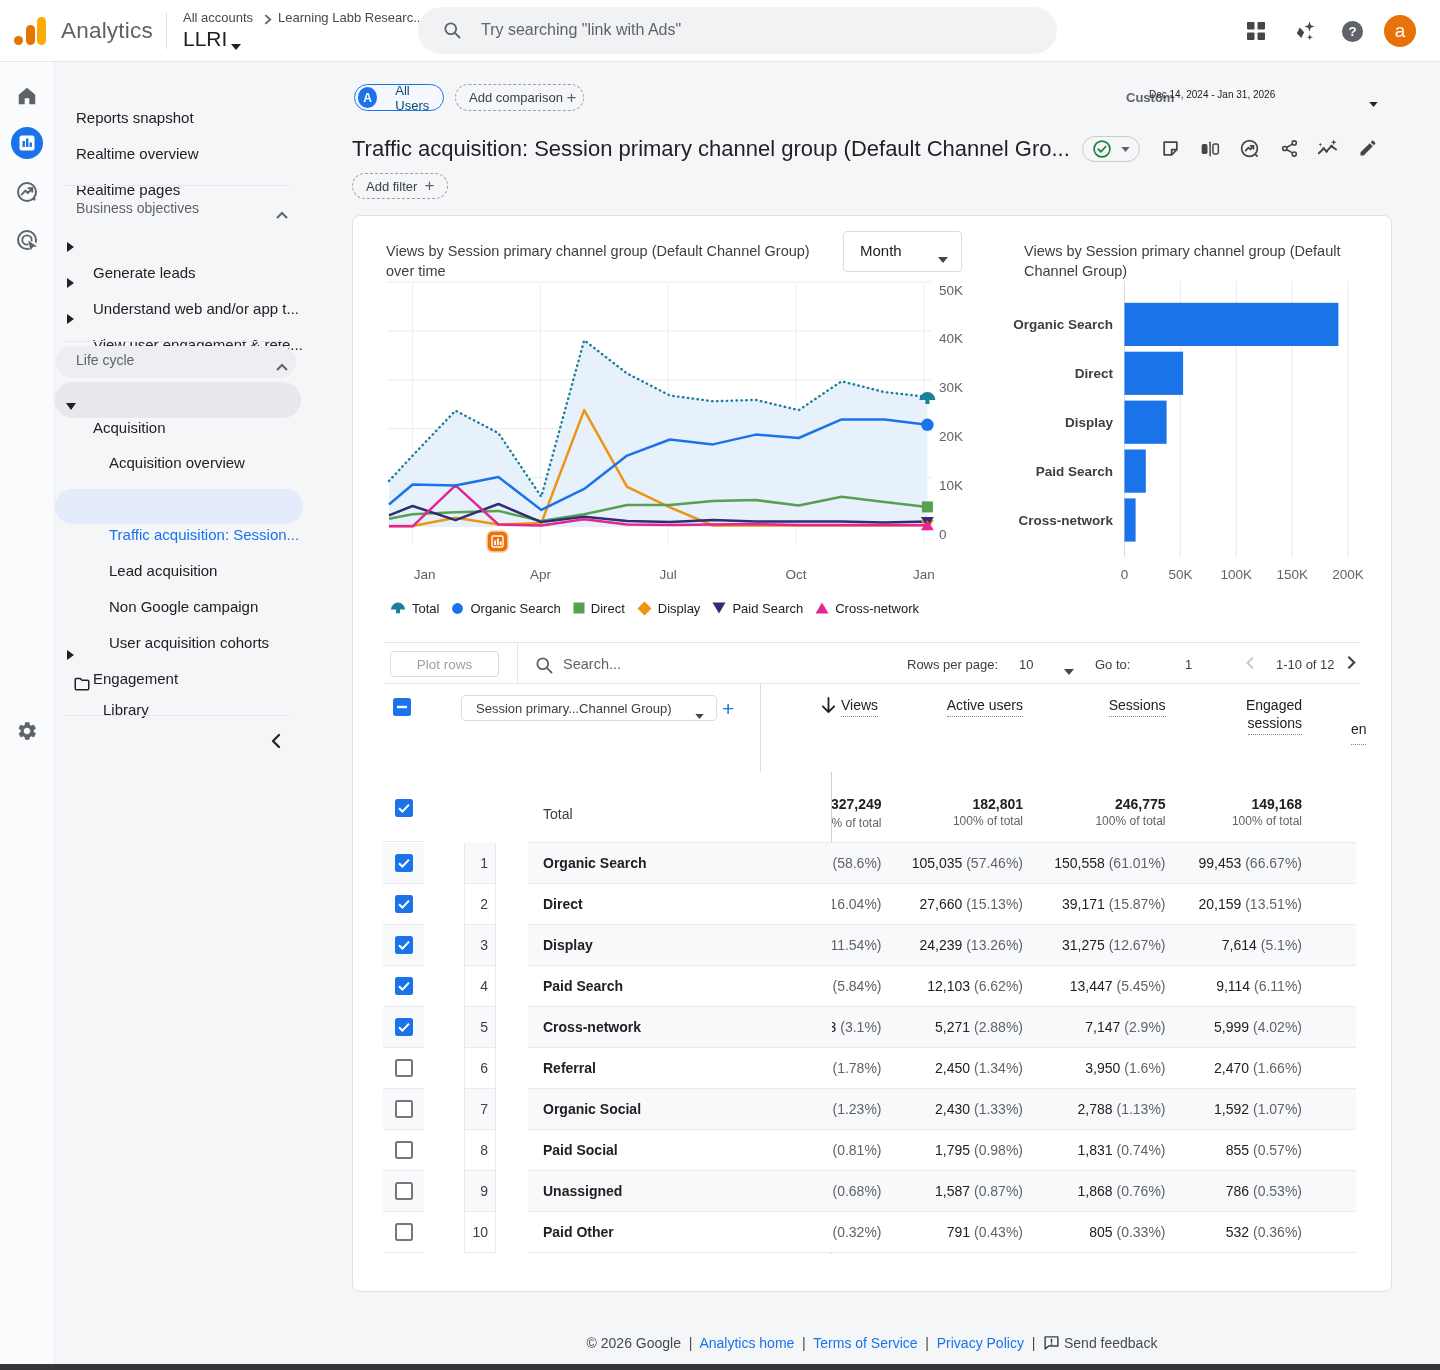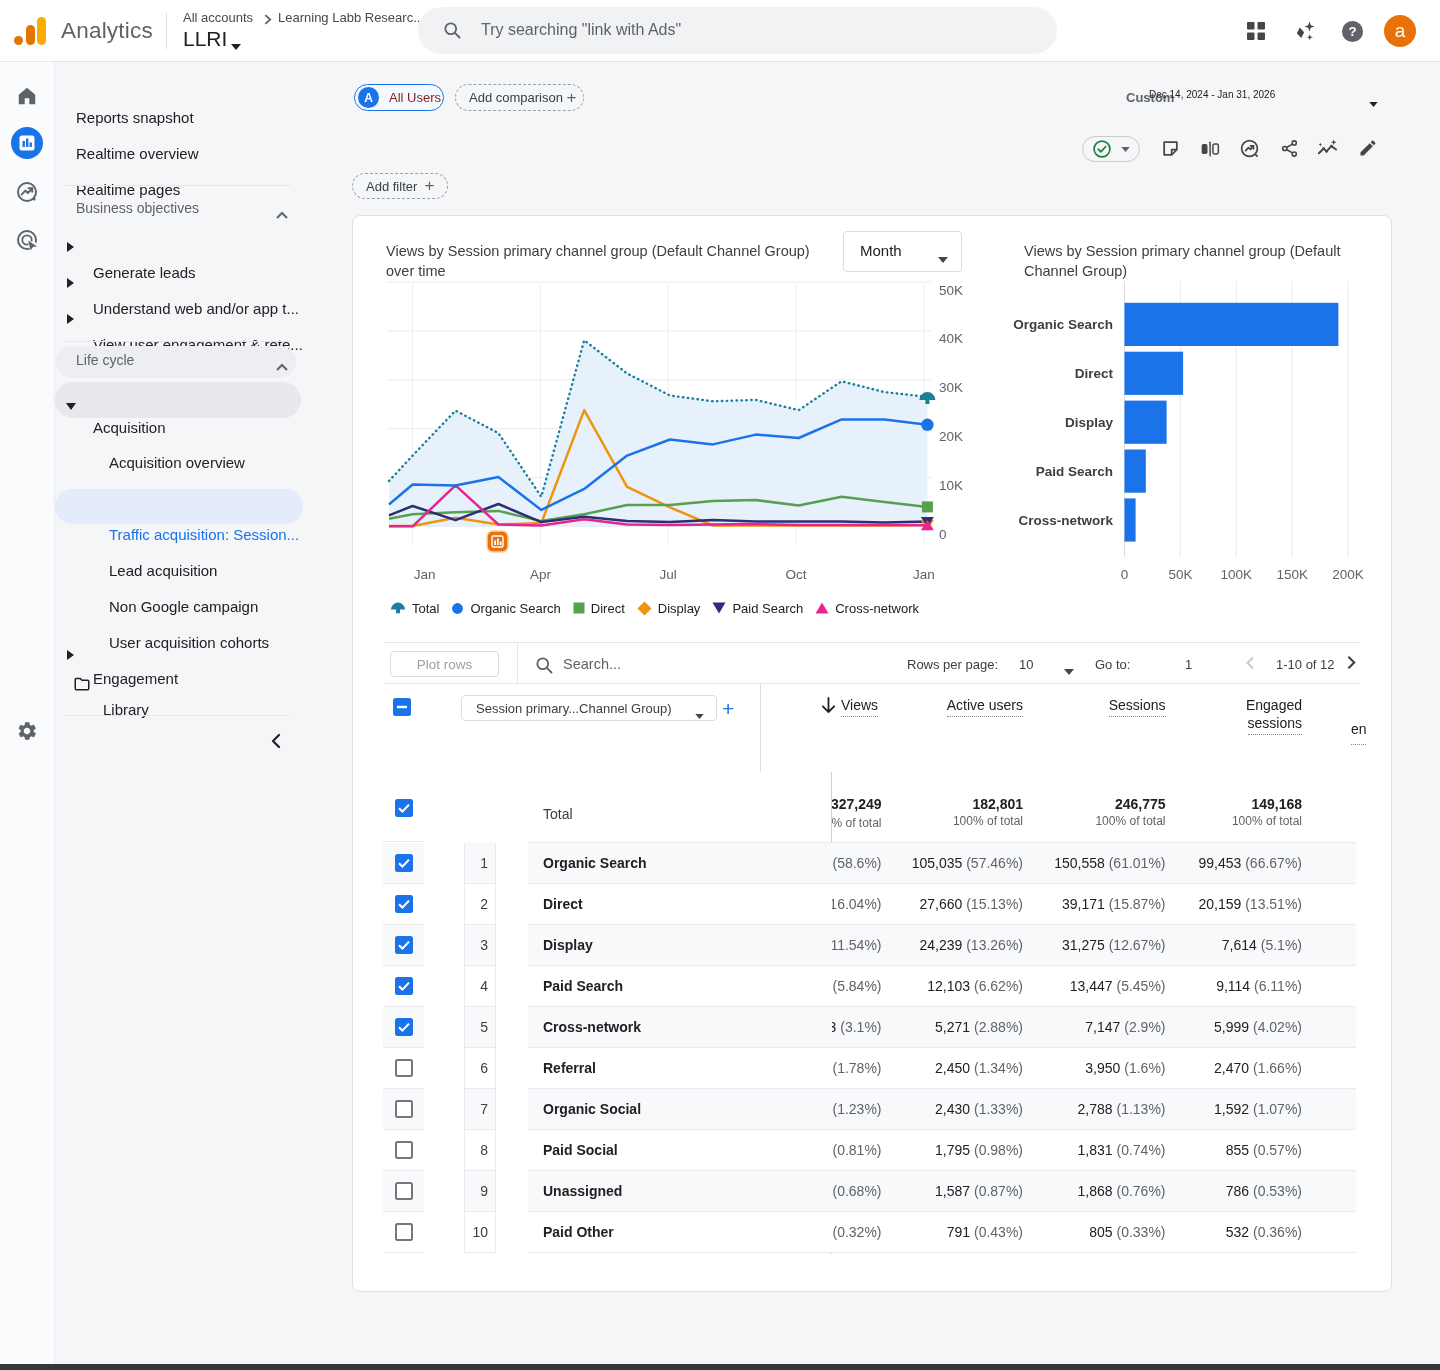--- a/index.html
+++ b/index.html
@@ -143,29 +143,30 @@
         </svg></div>
   <div class="abs" style="left:1341px;top:20px"><svg width="23" height="23" viewBox="0 0 24 24">
           <circle cx="12" cy="12" r="11" fill="#5f6368"></circle>
           <text x="12" y="17" font-size="14" font-weight="bold" fill="#fff" text-anchor="middle" font-family="Liberation Sans,sans-serif">?</text>
         </svg></div>
   <div class="abs" style="left:1384px;top:15px;width:32px;height:32px;border-radius:50%;background:#e8710a;color:#fff;font-size:19px;text-align:center;line-height:31px">a</div>
 </div>
 
 <div class="abs" style="left:354px;top:84px;width:90px;height:27px;border:1.5px solid #1a73e8;border-radius:14px;background:#f5f9ff;display:flex;align-items:center">
   <span style="width:21px;height:21px;border-radius:50%;background:#1a73e8;color:#fff;font-size:12px;font-weight:bold;display:flex;align-items:center;justify-content:center;margin-left:3px">A</span>
-  <span style="font-size:13px;color:#7f1d1d;margin-left:10px">All Users</span>
+  <span style="font-size:13px;color:#0c4a6e;margin-left:18px">All Users</span>
 </div>
 <div class="dashpill" style="left:455px;top:84px;width:129px;height:27px;padding-left:13px;font-size:13px;white-space:nowrap">Add comparison&nbsp;<span style="font-size:17px;color:#5f6368;font-weight:400">+</span></div>
 <div class="abs" style="left:1126px;top:90px;font-size:13px;font-weight:bold;color:#5f6368">Custom</div>
 <div class="abs" style="left:1149px;top:89px;font-size:10px;color:#202124">Dec 14, 2024 - Jan 31, 2026</div>
 <div class="abs" style="left:1369px;top:93px"><svg width="9" height="5" viewBox="0 0 10 6" fill="#202124">
         <path d="M0 0 L10 0 L5 6 Z"></path>
       </svg></div>
 
+<div class="abs" id="bigtitle" style="left:352px;top:136px;font-size:22px;color:#1f2023;white-space:nowrap">Traffic acquisition: Session primary channel group (Default Channel Gro...</div>
 <div class="abs" style="left:1082px;top:136px;width:58px;height:26px;border:1px solid #c8cbce;border-radius:13px;display:flex;align-items:center;justify-content:space-evenly">
       <svg width="20" height="20" viewBox="0 0 24 24" fill="none" stroke="#188038" stroke-width="2">
         <circle cx="12" cy="12" r="9.5"></circle>
         <path d="M7.5 12.2 L10.7 15.4 L16.5 9" stroke-linecap="round" stroke-linejoin="round"></path>
       </svg>
       <svg width="9" height="5" viewBox="0 0 10 6" fill="#5f6368">
         <path d="M0 0 L10 0 L5 6 Z"></path>
       </svg>
     </div>
 <div class="abs" style="left:1161px;top:139px"><svg width="19" height="19" viewBox="0 0 24 24" fill="none" stroke="#444746" stroke-width="2.2" stroke-linejoin="round">
@@ -554,14 +555,21 @@
     </div>
 <div class="cell maincell" style="top:1211.5px"></div>
 <div class="abs chname" style="top:1211.5px;height:41px;line-height:41px">Paid Other</div>
 <div class="abs viewclip" style="top:1211.5px;height:41px;line-height:41px">
       <span class="vin">1,047 <span class="pct">(0.32%)</span></span>
     </div>
 <div class="abs num" style="top:1211.5px;height:41px;line-height:41px;right:417px">791 <span class="pct">(0.43%)</span></div>
 <div class="abs num" style="top:1211.5px;height:41px;line-height:41px;right:274.5px">805 <span class="pct">(0.33%)</span></div>
 <div class="abs num" style="top:1211.5px;height:41px;line-height:41px;right:138px">532 <span class="pct">(0.36%)</span></div>
 
+<div class="abs" style="left:352px;top:1334px;width:1040px;text-align:center;font-size:14px;color:#454a4e">
+  © 2026 Google &nbsp;|&nbsp; <span style="color:#1a73e8">Analytics home</span> &nbsp;|&nbsp; <span style="color:#1a73e8">Terms of Service</span> &nbsp;|&nbsp; <span style="color:#1a73e8">Privacy Policy</span> &nbsp;|&nbsp; <span style="display:inline-block;vertical-align:-3px"><svg width="17" height="17" viewBox="0 0 24 24" fill="none" stroke="#3c4043" stroke-width="2">
+          <path d="M3 4 H21 V17 H8 L3 21 Z" stroke-linejoin="round"></path>
+          <path d="M12 7.5 v4" stroke-linecap="round"></path>
+          <circle cx="12" cy="14.2" r="1.2" fill="#3c4043" stroke="none"></circle>
+        </svg></span> Send feedback
+</div>
 <div class="abs" style="left:0;top:1364px;width:1440px;height:6px;background:#35363a"></div>
 </div>
 
 </body></html>

